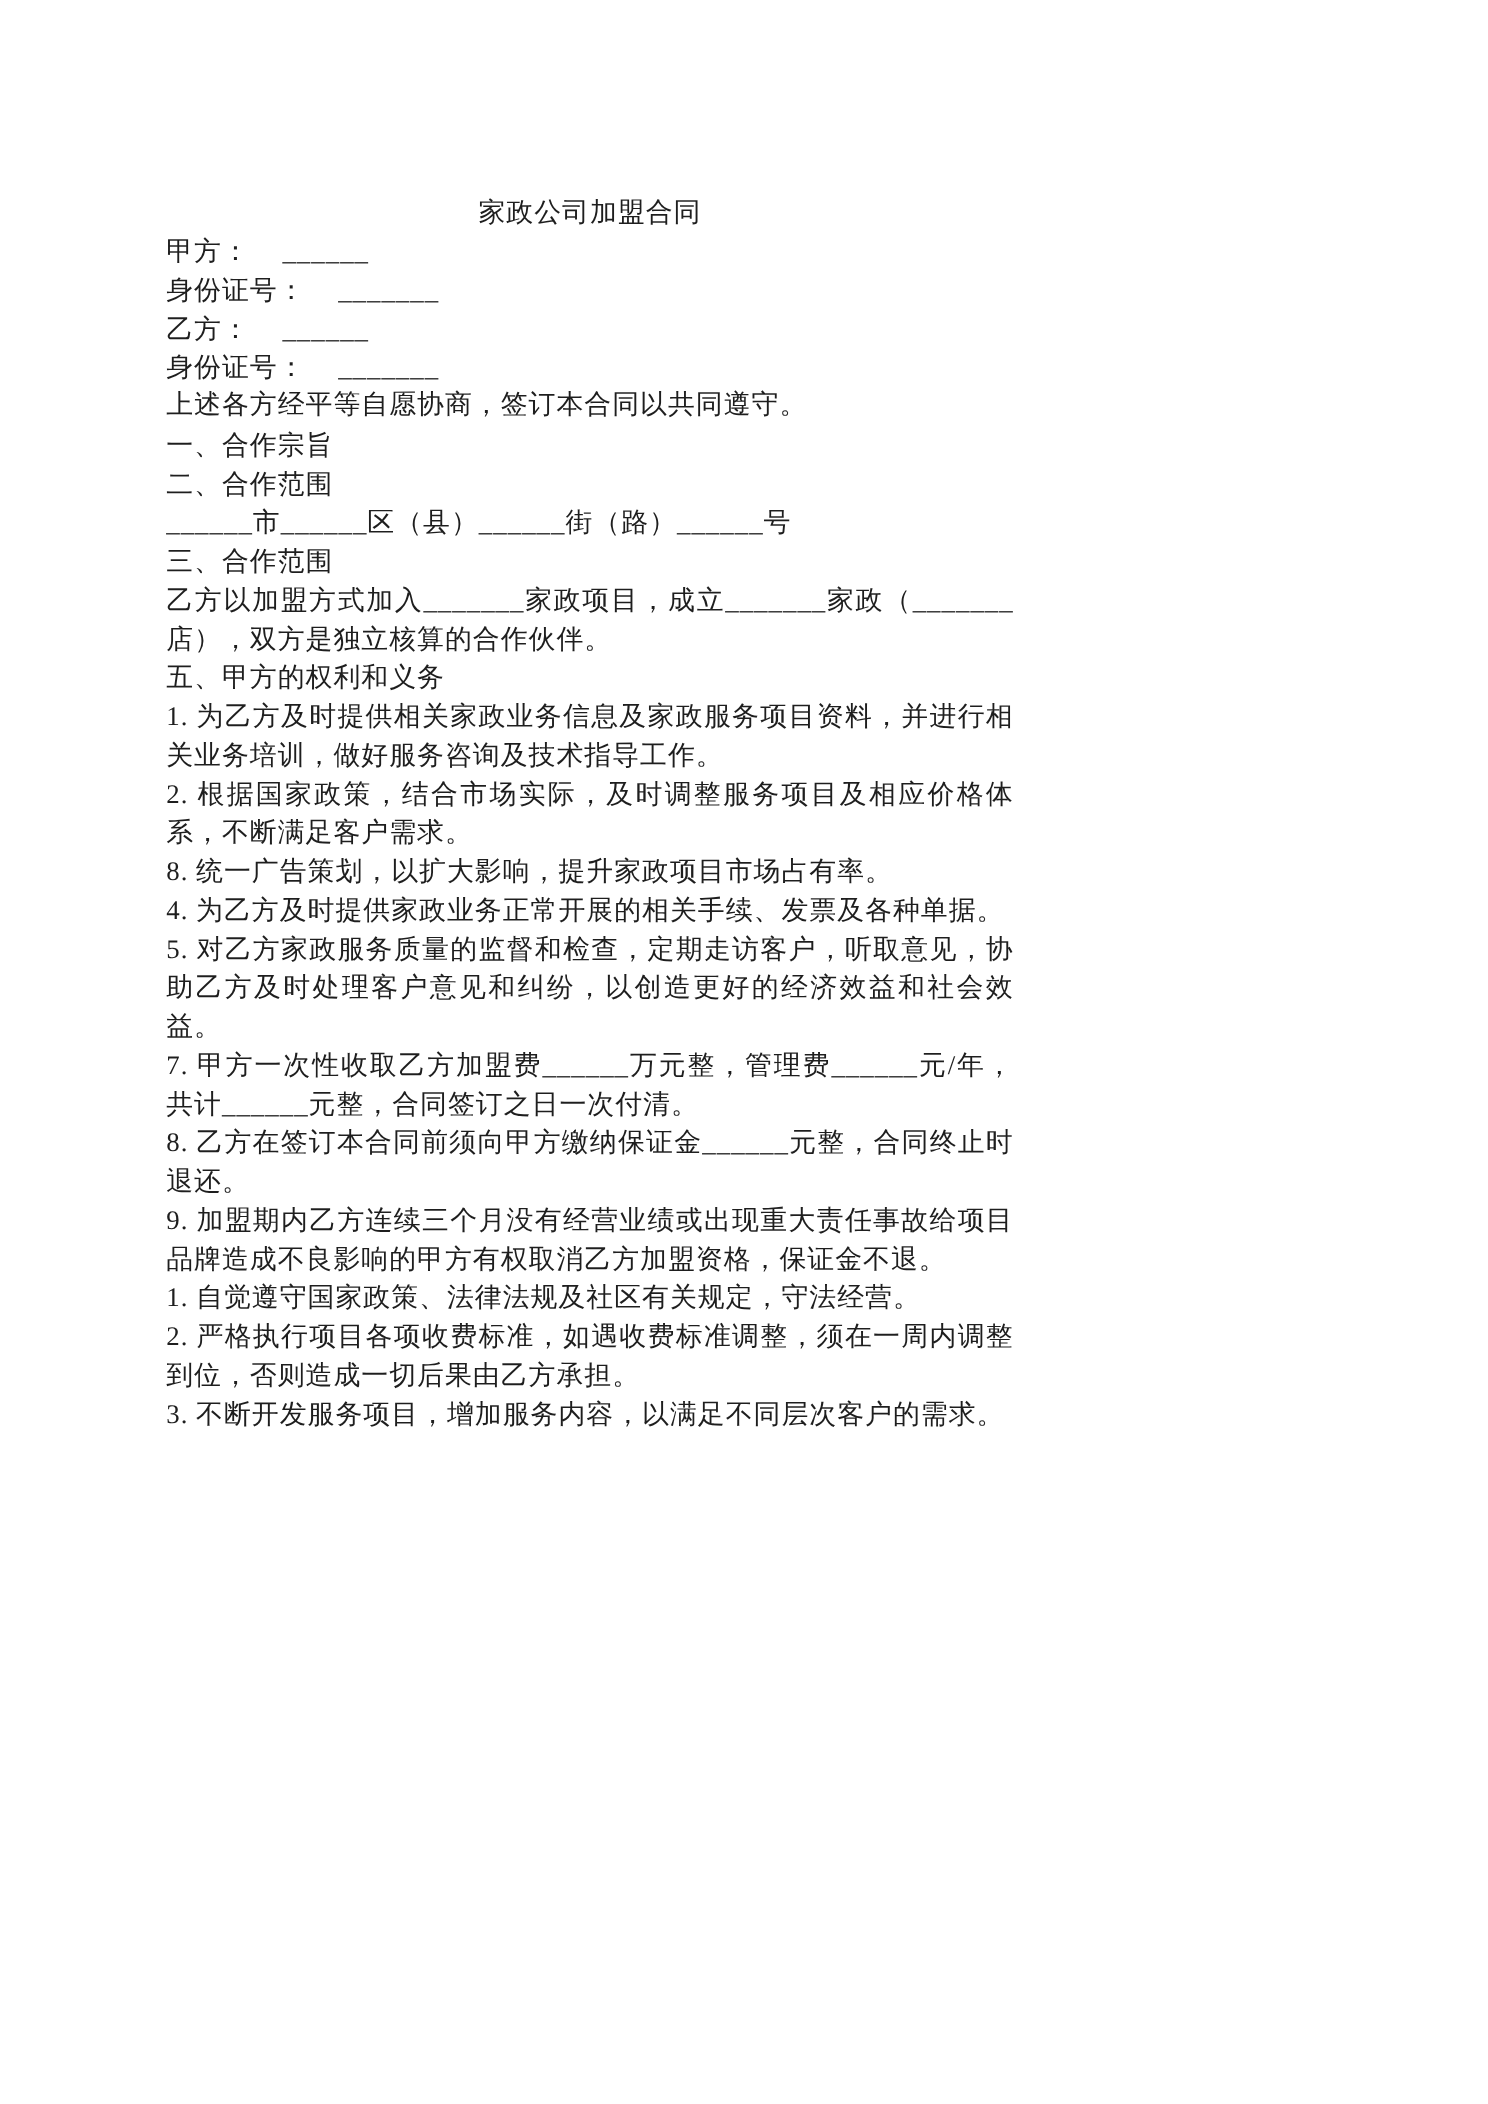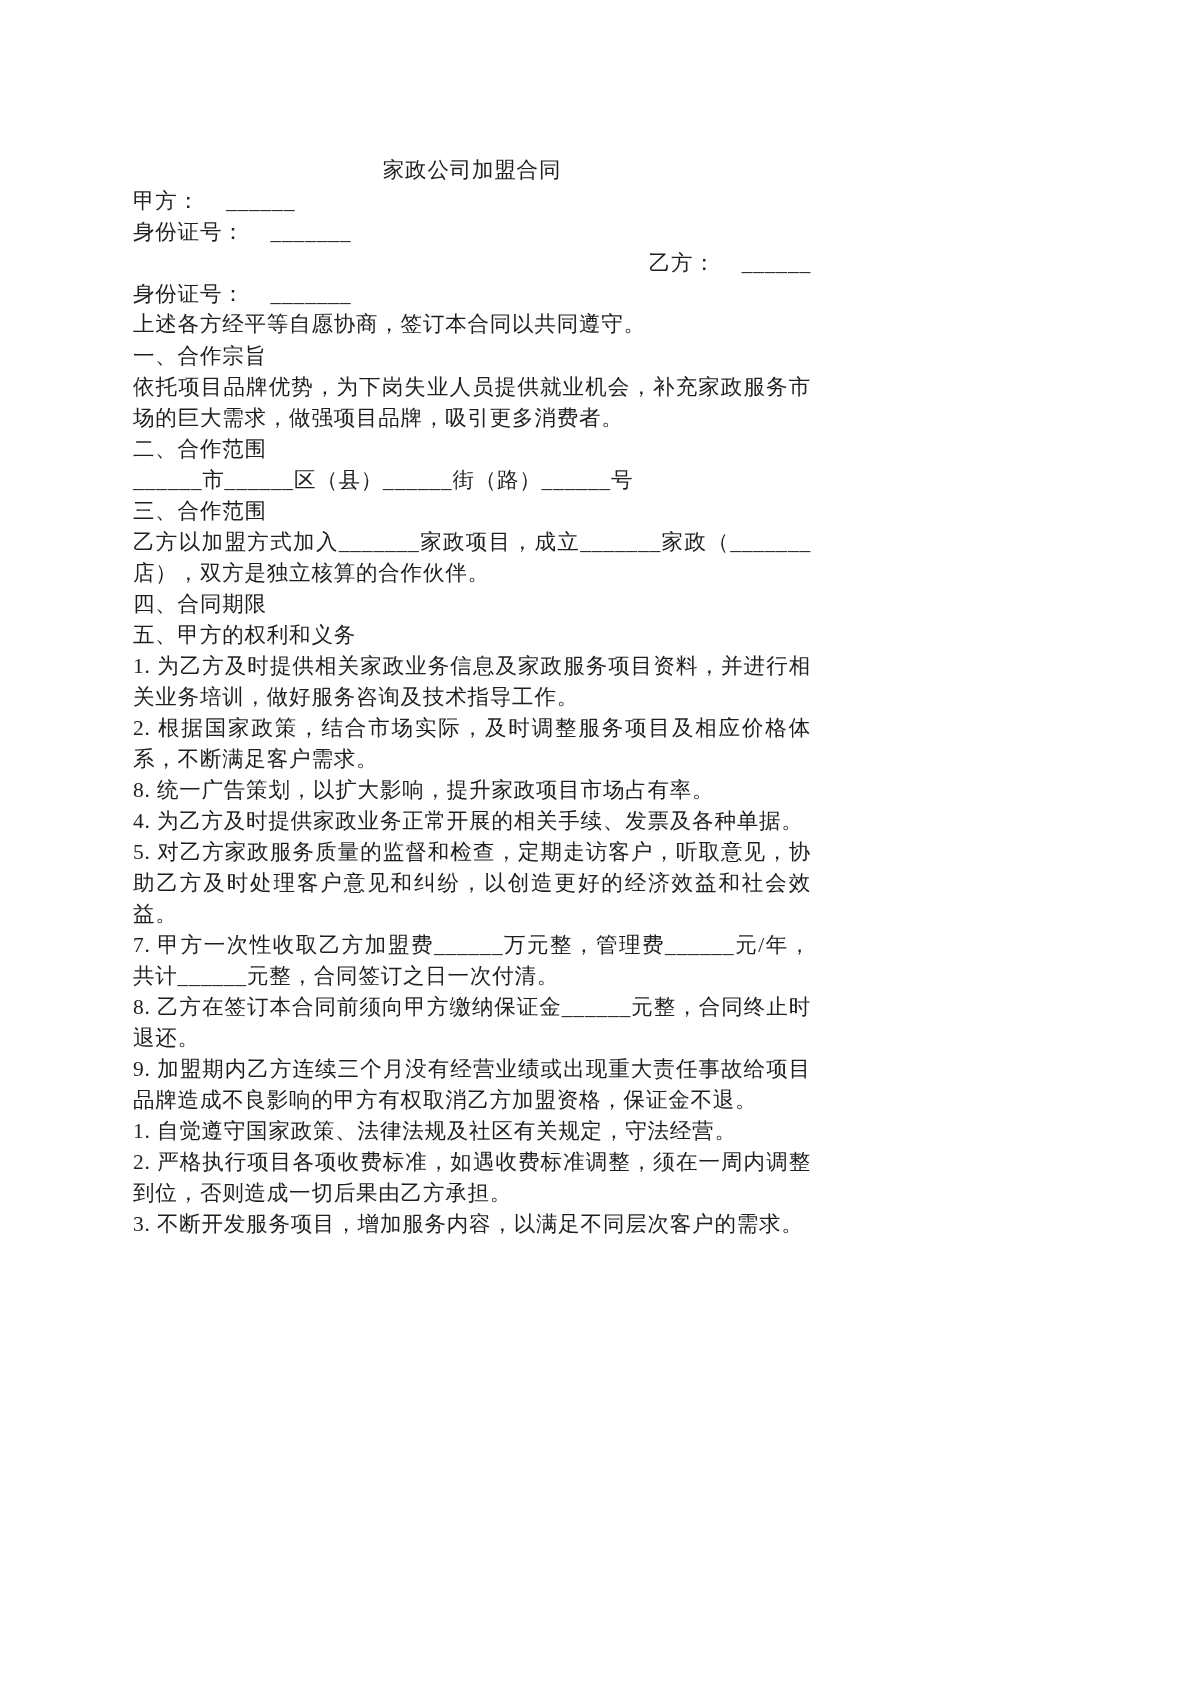--- a/index.html
+++ b/index.html
@@ -18,21 +18,21 @@
     overflow: hidden;
   }
   .page p, .page h1 { margin: 0; padding: 0; font-weight: normal; }
   .title {
     font-size: 21.5px;
     text-align: center;
     padding-left: 38px;
   }
   .party-a   { margin-top: 24px; margin-left: 59px; }
   .party-id  { margin-top: 2px;  margin-left: 59px; }
-  .party-b   { margin-top: 33px; margin-left: 59px; text-align: right; }
+  .party-b   { margin-top: 33px; margin-left: 59px; }
   .party-line .blank { margin-left: 26px; margin-top: 20px; }
   .preamble  { margin-top: 37px; margin-left: 48px; font-family: Liberation Mono, monospace; }
   .heading   { margin-top: 30px; margin-left: 78px; }
   .body-a    { margin-top: 2px;  margin-left: 48px; text-align: justify; }
   .body-flush{ margin-top: 2px;  margin-left: 0; }
   .body-c    { margin-top: 0;    margin-left: 9px;  text-align: justify; }
   .item      { margin-top: 0;    margin-left: 19px; text-align: justify; }
   .item-first{ margin-top: 1px; }
   .heading-last { margin-top: 33px; }
 </style>
@@ -47,29 +47,27 @@
 
   <p class="party-id party-line"><span>身份证号：</span><span class="blank">_______</span></p>
 
   <p class="party-b party-line"><span>乙方：</span><span class="blank">______</span></p>
 
   <p class="party-id party-line"><span>身份证号：</span><span class="blank">_______</span></p>
 
   <p class="preamble">上述各方经平等自愿协商，签订本合同以共同遵守。</p>
 
   <p class="heading">一、合作宗旨</p>
-  <p class="body-a">依托项目品牌优势，为下岗失业人员提供就业机会，补充家政服务市场的巨大需求，做强项目品牌，吸引更多消费者。</p>
 
   <p class="heading">二、合作范围</p>
   <p class="body-flush">______市______区（县）______街（路）______号</p>
 
   <p class="heading">三、合作范围</p>
   <p class="body-c">乙方以加盟方式加入_______家政项目，成立_______家政（_______店），双方是独立核算的合作伙伴。</p>
 
-  <p class="heading">四、合同期限</p>
 
   <p class="heading">五、甲方的权利和义务</p>
   <p class="item item-first">1. 为乙方及时提供相关家政业务信息及家政服务项目资料，并进行相关业务培训，做好服务咨询及技术指导工作。</p>
   <p class="item">2. 根据国家政策，结合市场实际，及时调整服务项目及相应价格体系，不断满足客户需求。</p>
   <p class="item">8. 统一广告策划，以扩大影响，提升家政项目市场占有率。</p>
   <p class="item">4. 为乙方及时提供家政业务正常开展的相关手续、发票及各种单据。</p>
   <p class="item">5. 对乙方家政服务质量的监督和检查，定期走访客户，听取意见，协助乙方及时处理客户意见和纠纷，以创造更好的经济效益和社会效益。</p>
   <p class="item">7. 甲方一次性收取乙方加盟费______万元整，管理费______元/年，共计______元整，合同签订之日一次付清。</p>
   <p class="item">8. 乙方在签订本合同前须向甲方缴纳保证金______元整，合同终止时退还。</p>
   <p class="item">9. 加盟期内乙方连续三个月没有经营业绩或出现重大责任事故给项目品牌造成不良影响的甲方有权取消乙方加盟资格，保证金不退。</p>

